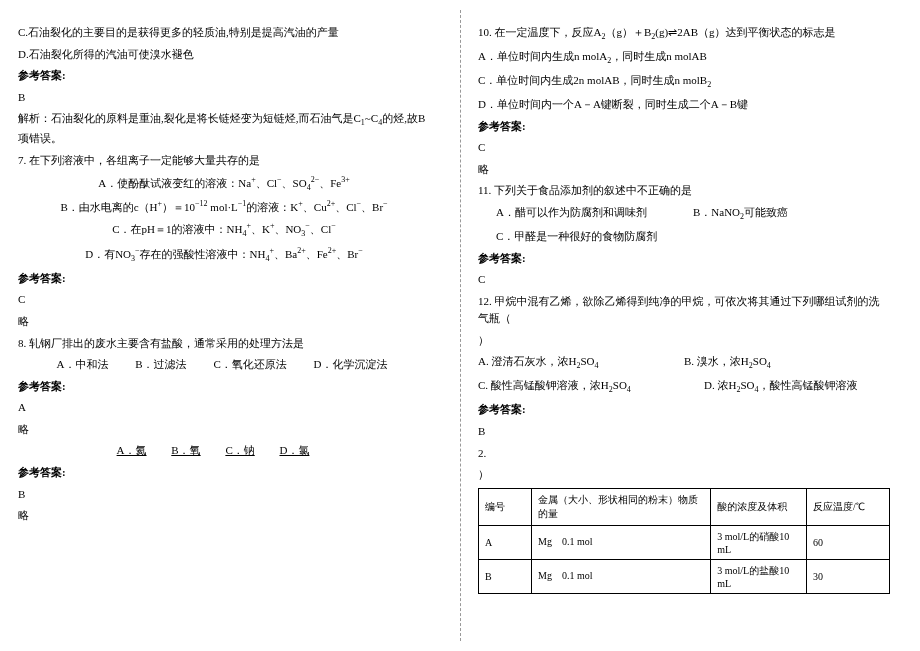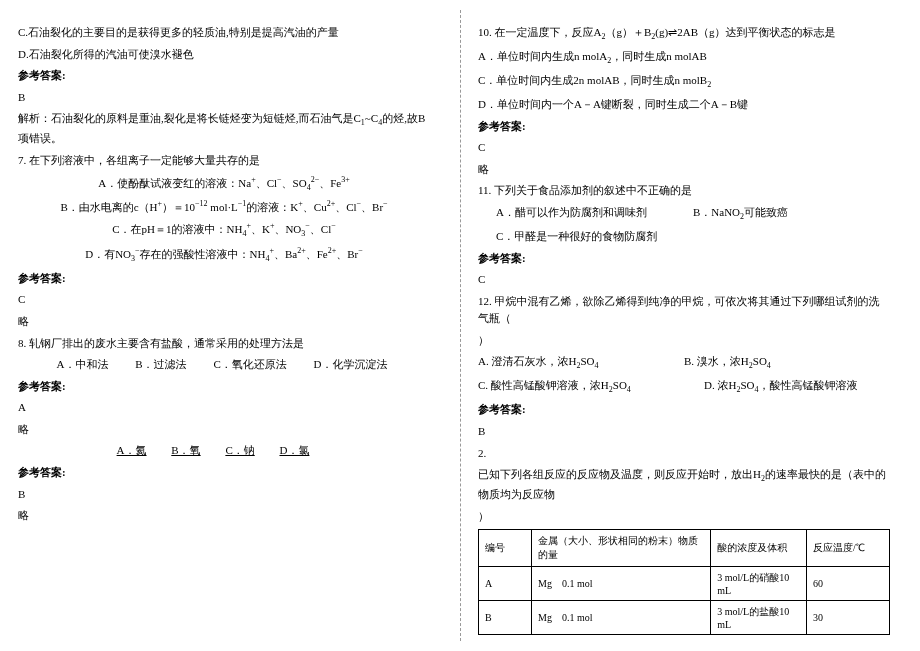--- a/index.html
+++ b/index.html
@@ -126,21 +126,20 @@
       <span style="flex:1;"><span>B. 溴水，浓H</span><span class="sub">2</span><span>SO</span><span class="sub">4</span></span>
     </p>
     <p style="display:flex;gap:40px;">
       <span style="flex:1;"><span>C. 酸性高锰酸钾溶液，浓H</span><span class="sub">2</span><span>SO</span><span class="sub">4</span></span>
       <span style="flex:1;"><span>D. 浓H</span><span class="sub">2</span><span>SO</span><span class="sub">4</span><span>，酸性高锰酸钾溶液</span></span>
     </p>
     <p class="bold">参考答案:</p>
     <p>B</p>
 
     <p>2.</p>
-    <p><span>已知下列各组反应的反应物及温度，则反应开始时，放出H</span><span class="sub">2</span><span>的速率最快的是（表中的物质均为反应物</span></p>
     <p>）</p>
 
     <table class="data">
       <tbody>
           <tr>
         <th style="width:40px;font-family:Liberation Serif, serif;">编号</th>
         <th>金属（大小、形状相同的粉末）物质的量</th>
         <th>酸的浓度及体积</th>
         <th style="width:70px;">反应温度/℃</th>
       </tr>

